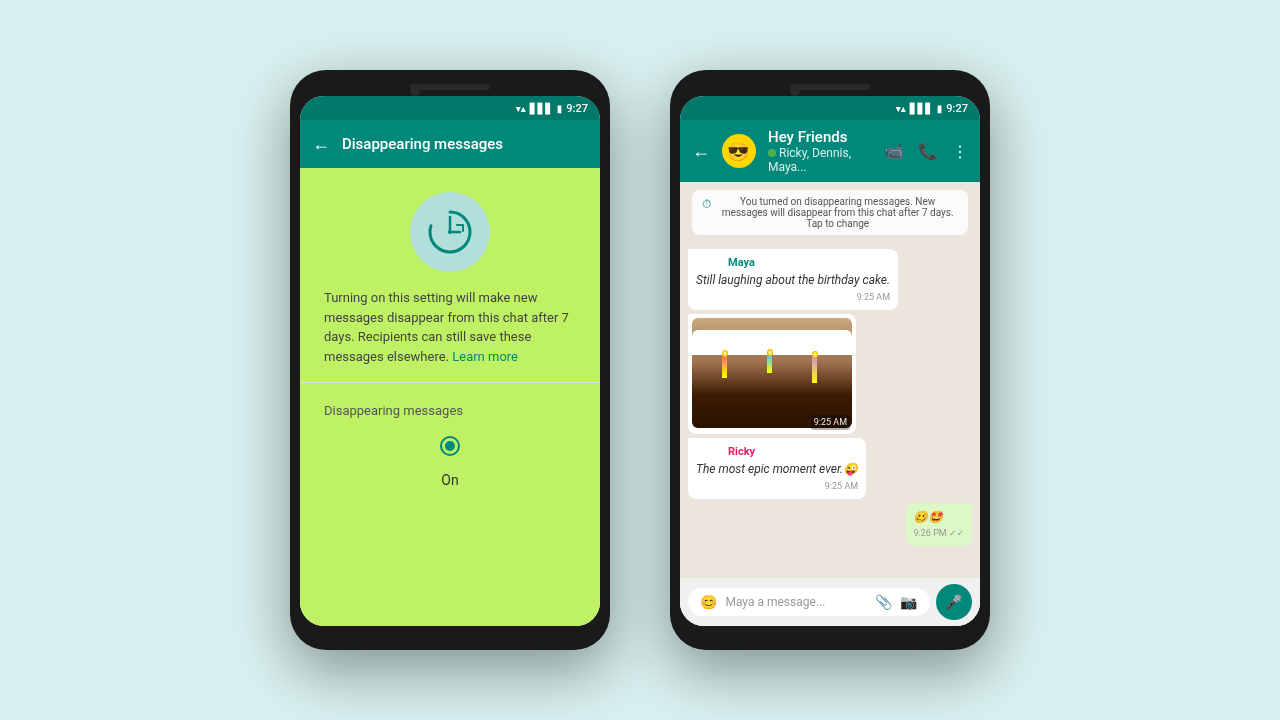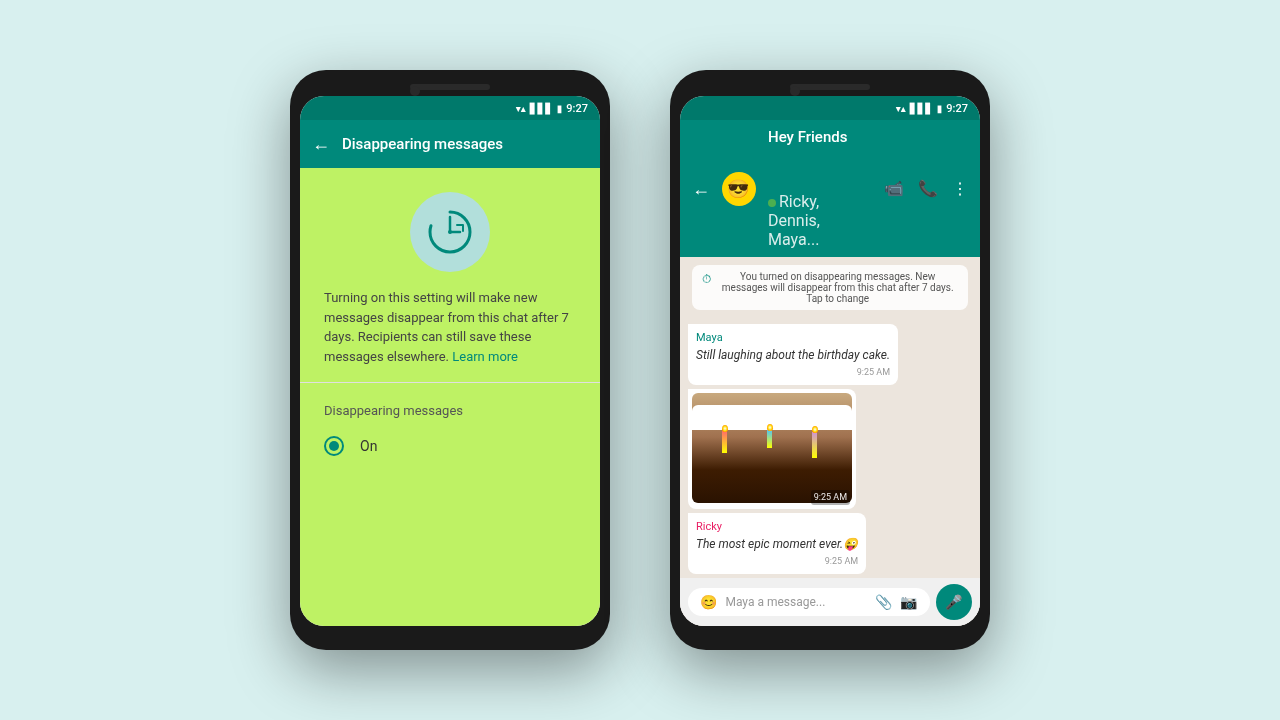--- a/index.html
+++ b/index.html
@@ -105,22 +105,21 @@
 
     .toolbar-title {
       color: #fff;
       font-size: 15px;
       font-weight: 500;
       flex: 1;
     }
 
     .toolbar-subtitle {
       color: rgba(255,255,255,0.85);
-      font-size: 16px;
-      margin-top: 46px;
+      font-size: 12px;
     }
 
     .toolbar-actions {
       display: flex;
       gap: 14px;
       color: #fff;
       font-size: 16px;
     }
 
     
@@ -176,20 +175,21 @@
       color: #555;
       padding: 8px 24px;
       font-weight: 400;
     }
 
     .radio-option {
       display: flex;
       align-items: center;
       gap: 16px;
       padding: 10px 24px;
+      flex-direction: column;
     }
 
     .radio-outer {
       width: 20px;
       height: 20px;
       border-radius: 50%;
       border: 2px solid #00897b;
       display: flex;
       align-items: center;
       justify-content: center;
@@ -269,23 +269,24 @@
     }
 
     .message-bubble.outgoing {
       background: #dcf8c6;
       align-self: flex-end;
       border-top-right-radius: 0;
     }
 
     .message-sender {
       font-size: 11px;
-      font-weight: 400;
+      font-weight: 700;
       color: #00897b;
       margin-bottom: 2px;
+      margin-left: 32px;
     }
 
     .message-sender.ricky {
       color: #e91e63;
     }
 
     .message-text {
       color: #333;
       font-style: italic;
     }

